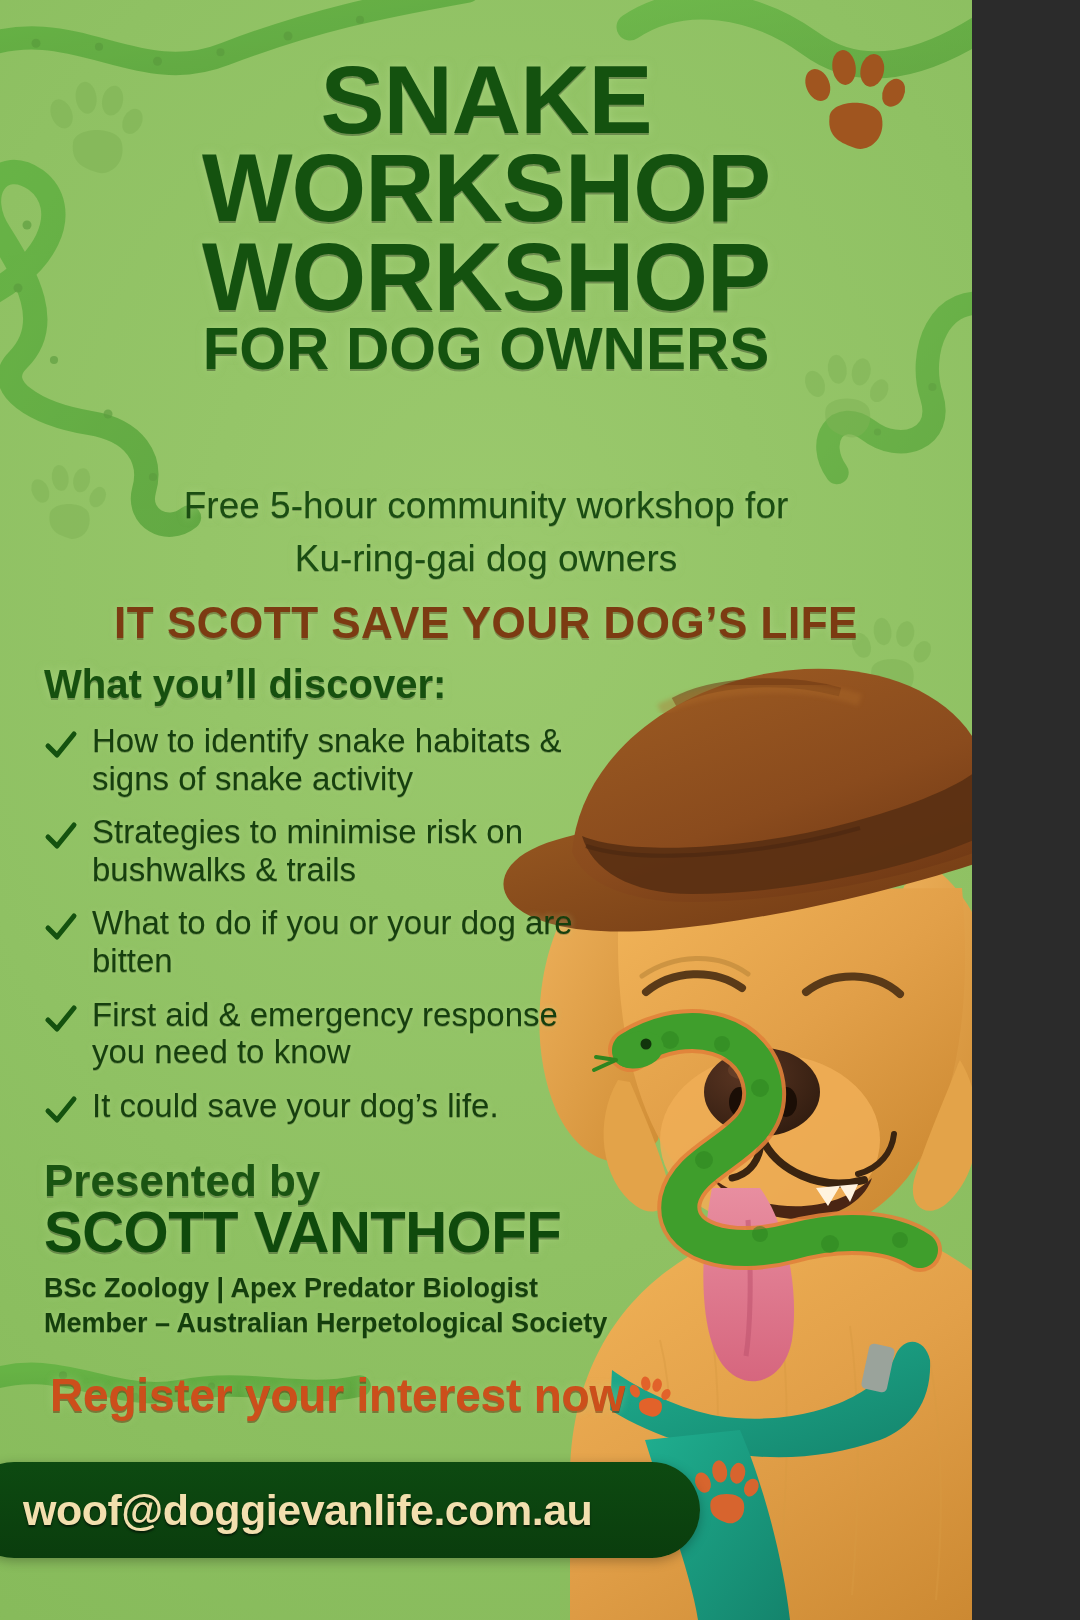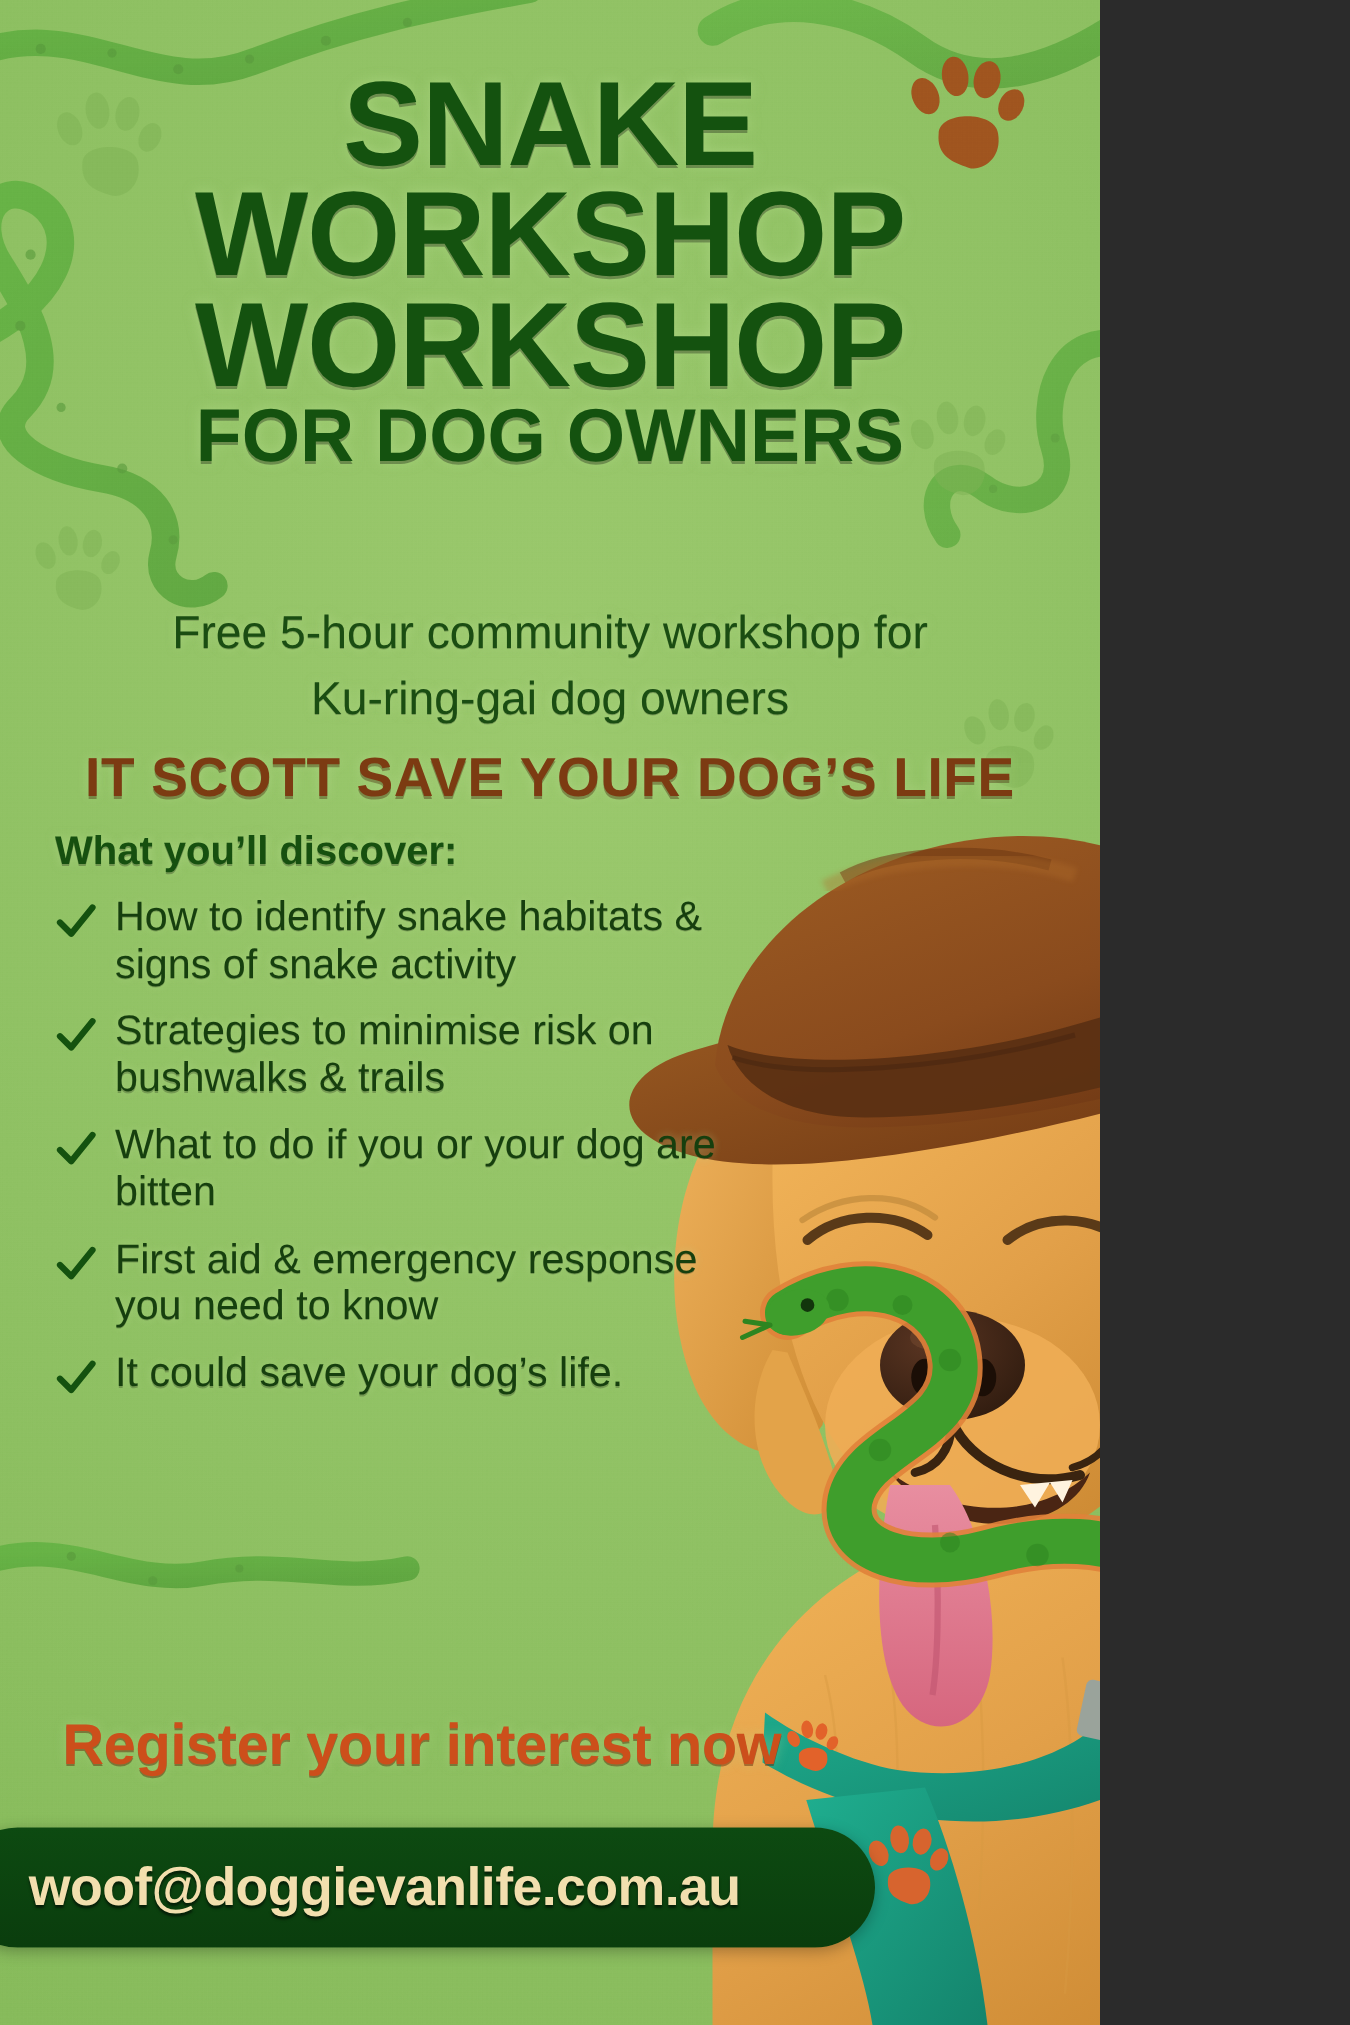--- a/index.html
+++ b/index.html
@@ -1,20 +1,20 @@
 <!DOCTYPE html>
 <html><head>
 <meta charset="utf-8">
 <style>
   html,body{margin:0;padding:0;background:#2b2b2b;}
   *{box-sizing:border-box;}
 
   .poster{
     position:relative;
-    width:880px;height:1620px;
+    width:972px;height:1620px;
     overflow:hidden;
     font-family:"Liberation Sans","DejaVu Sans",sans-serif;
     background:
       radial-gradient(ellipse 120% 90% at 50% 35%, #9bc96d 0%, #8fc163 48%, #83b857 100%);
   }
 
   
   .grain{
     position:absolute;inset:0;z-index:3;pointer-events:none;
     opacity:.20;
@@ -58,21 +58,21 @@
     text-align:center;
     color:#7c3b12;
     font-size:44px;font-weight:bold;letter-spacing:.5px;
     text-shadow:0 2px 0 rgba(60,20,0,.35), 0 0 9px rgba(190,225,150,.45);
   }
 
   .left-col{
     position:absolute;left:44px;top:664px;width:560px;z-index:7;
   }
   .discover-head{
-    color:#16500f;font-size:32px;font-weight:600;line-height:1;
+    color:#16500f;font-size:40px;font-weight:600;line-height:1;
     margin-bottom:18px;
     text-shadow:0 2px 0 rgba(0,0,0,.25), 0 0 8px rgba(190,225,150,.5);
   }
   .blist{list-style:none;margin:0;padding:0;}
   .bullet{
     display:flex;align-items:flex-start;gap:14px;margin-bottom:16px;
   }
   .check{
     flex:0 0 auto;width:34px;height:34px;margin-top:6px;
     color:#14520f;
@@ -437,20 +437,26 @@
           <span class="check">
             <svg viewBox="0 0 34 34">
                 <path d="M4 18 L13 27 L30 6" stroke="currentColor" stroke-width="5" fill="none" stroke-linecap="round" stroke-linejoin="round"></path>
               </svg>
           </span>
           <span class="btext">It could save your dog’s life.</span>
         </li>
       </ul>
     </div>
 
+    <div class="presented">
+      <div class="pres-by">Presented by</div>
+      <div class="pres-name">SCOTT VANTHOFF</div>
+      <div class="pres-cred">BSc Zoology | Apex Predator Biologist</div>
+      <div class="pres-cred" style="margin-top:0">Member – Australian Herpetological Society</div>
+    </div>
 
     <div class="register">
       <span class="reg-text">Register your interest now</span>
       <svg class="reg-paw" viewBox="0 0 100 100">
         <g fill="#e2622a">
           <ellipse cx="14" cy="36" rx="11" ry="16" transform="rotate(-26 14 36)"></ellipse>
           <ellipse cx="40" cy="18" rx="11" ry="17" transform="rotate(-8 40 18)"></ellipse>
           <ellipse cx="67" cy="22" rx="11" ry="16" transform="rotate(14 67 22)"></ellipse>
           <ellipse cx="88" cy="44" rx="10" ry="14" transform="rotate(28 88 44)"></ellipse>
           <path d="M24 68 C 24 47, 76 47, 78 68 C 82 91, 62 100, 50 96 C 36 91, 22 88, 24 68 Z"></path>

